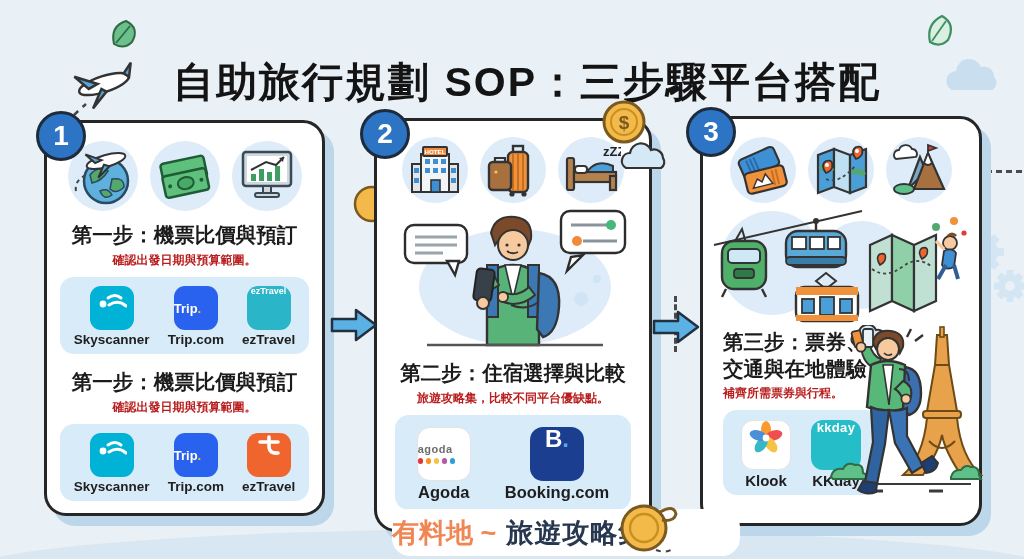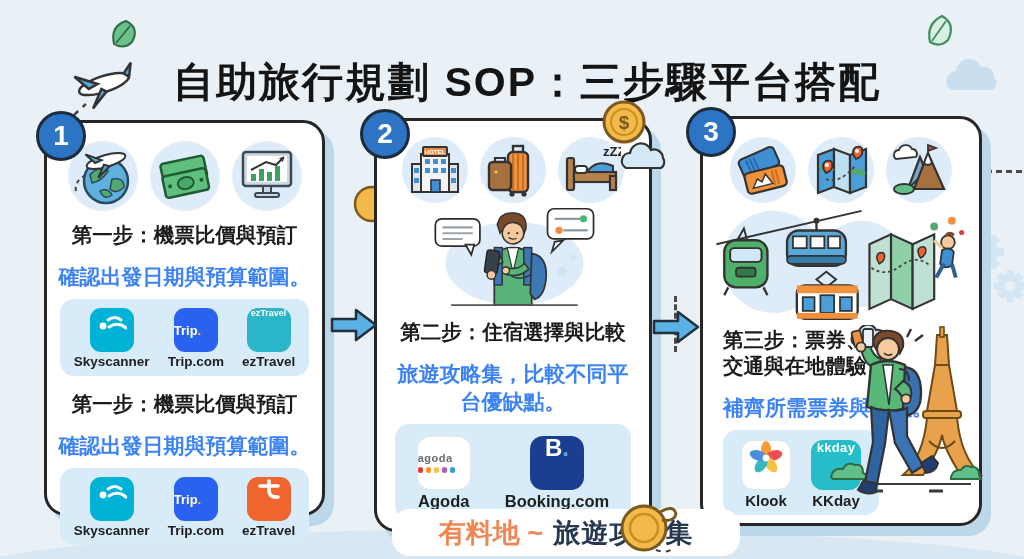--- a/index.html
+++ b/index.html
@@ -33,21 +33,21 @@
   .badge1{left:36px;top:111px;} .badge2{left:360px;top:109px;} .badge3{left:686px;top:107px;}
   
   .icon-row{display:flex;gap:12px;justify-content:center;margin-top:6px;}
   .icon-circle{width:70px;height:70px;border-radius:50%;background:#ddecf8;
     display:flex;align-items:center;justify-content:center;}
   .card2 .icon-circle{width:66px;height:66px;}
   .card3 .icon-row{align-self:center;margin-top:10px;}
   .card3 .icon-circle{width:66px;height:66px;}
   
   .heading{font-size:20.5px;font-weight:800;color:#1b1b1b;margin-top:10px;text-align:center;}
-  .sub{font-size:21px;font-weight:700;color:#3b82f6;margin-top:14px;text-align:center;}
+  .sub{font-size:12px;font-weight:700;color:#b91c1c;margin-top:3px;text-align:center;}
   .card3 .heading,.card3 .sub{text-align:left;align-self:flex-start;margin-left:8px;}
   .card3 .heading{line-height:1.3;margin-top:6px;}
   
   .tile-row{background:#d8ebf9;border-radius:14px;display:flex;gap:18px;
     justify-content:center;align-items:flex-start;padding:9px 14px 7px;margin-top:8px;}
   .app{display:flex;flex-direction:column;align-items:center;gap:2px;}
   .tile{width:44px;height:44px;border-radius:11px;display:flex;align-items:flex-start;justify-content:center;
     box-sizing:border-box;overflow:hidden;}
   .app-label{font-size:13.5px;font-weight:700;color:#1e1e1e;white-space:nowrap;}
   .card2 .tile-row{gap:34px;padding:12px 22px 8px;}
@@ -75,21 +75,21 @@
   .tile-kkday{background:#25bec8;}
   .kkday-txt{color:#fff;font-weight:800;font-size:13px;letter-spacing:.3px;}
   
   .arrow{position:absolute;z-index:5;}
   .deco{position:absolute;}
   .dash-v{position:absolute;border-left:3px dashed #4a4a4a;width:0;}
   .dash-h{position:absolute;border-top:3px dashed #4a4a4a;height:0;}
   
   .footer-pill{position:absolute;left:392px;top:509px;width:348px;height:47px;
     background:#ffffff;border-radius:18px;z-index:7;display:flex;align-items:center;
-    justify-content:center;gap:10px;}
+    justify-content:flex-start;gap:10px;}
   .footer-brand{color:#f08653;font-size:27px;font-weight:900;}
   .footer-suffix{color:#26374f;font-size:27px;font-weight:900;letter-spacing:1px;}
   .footer-coin{position:absolute;left:616px;top:498px;z-index:8;}
   
   .traveler-wrap{position:absolute;right:-4px;bottom:-2px;z-index:4;}
   .ground3{position:absolute;left:165px;right:8px;bottom:38px;border-top:2.5px solid #3a3a3a;}
 </style>
 </head>
 <body>
 

